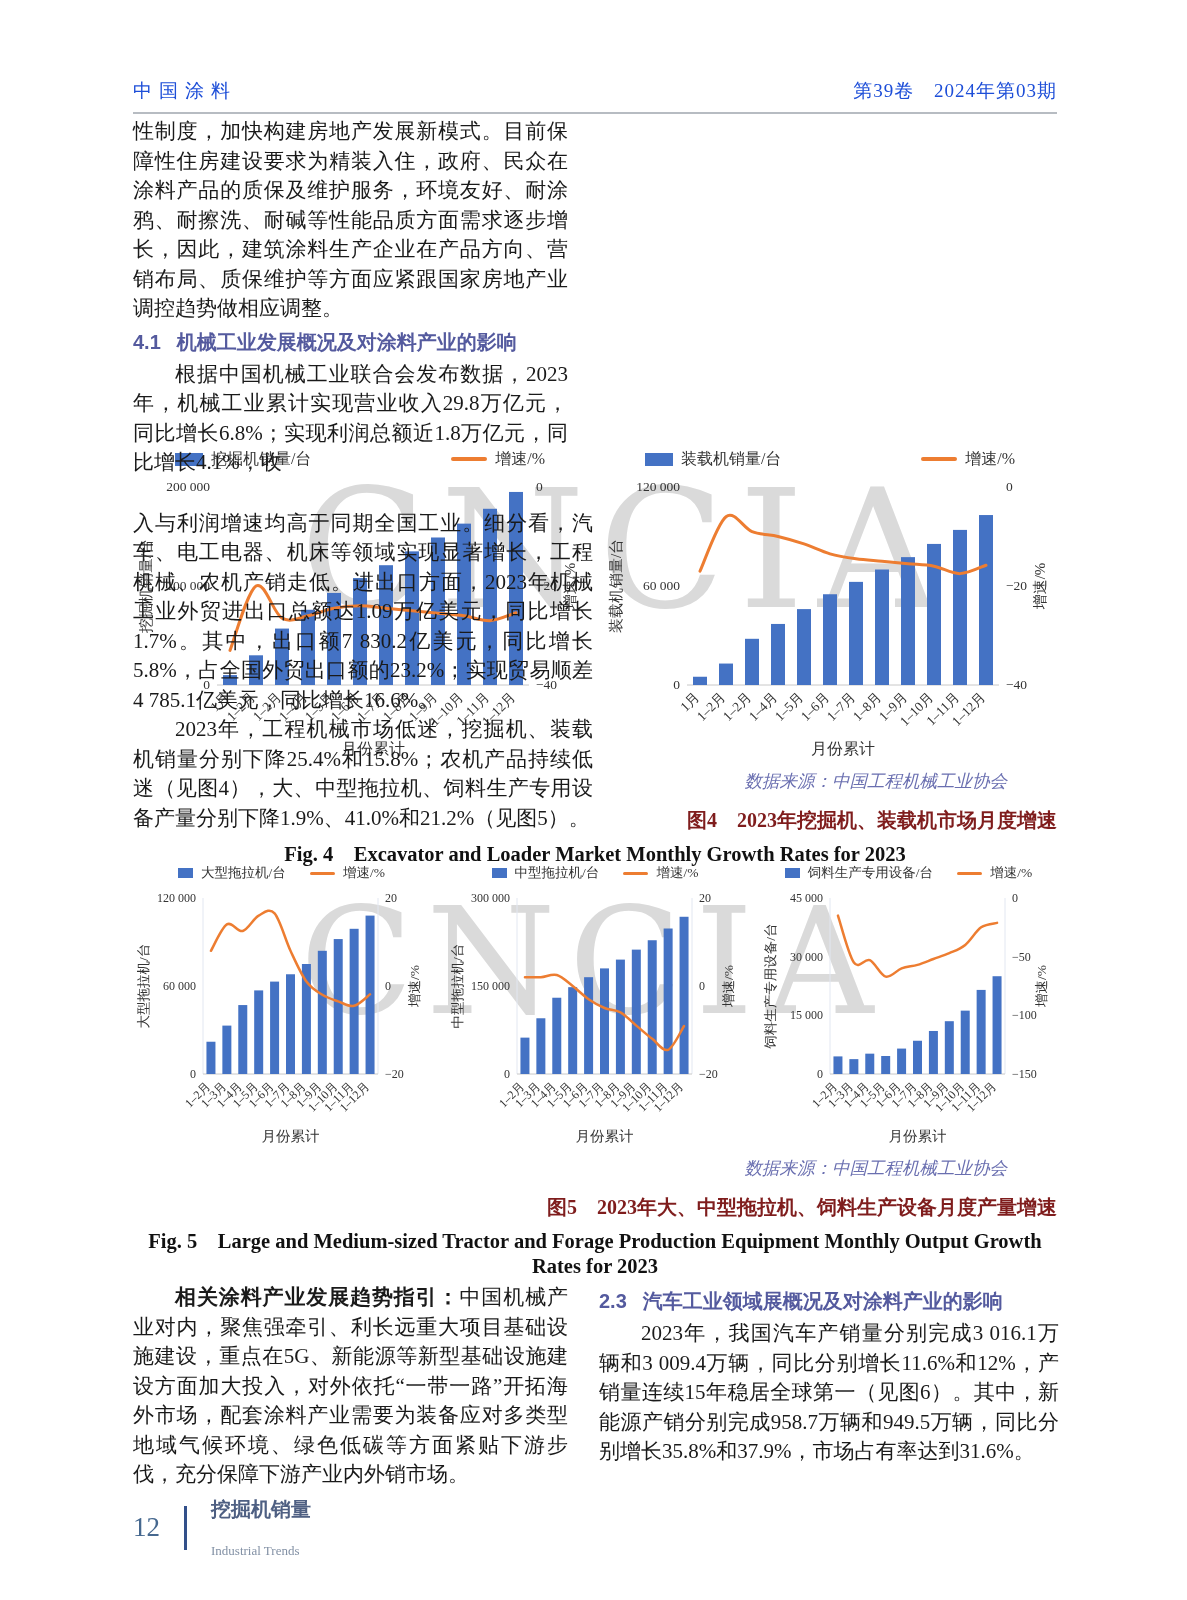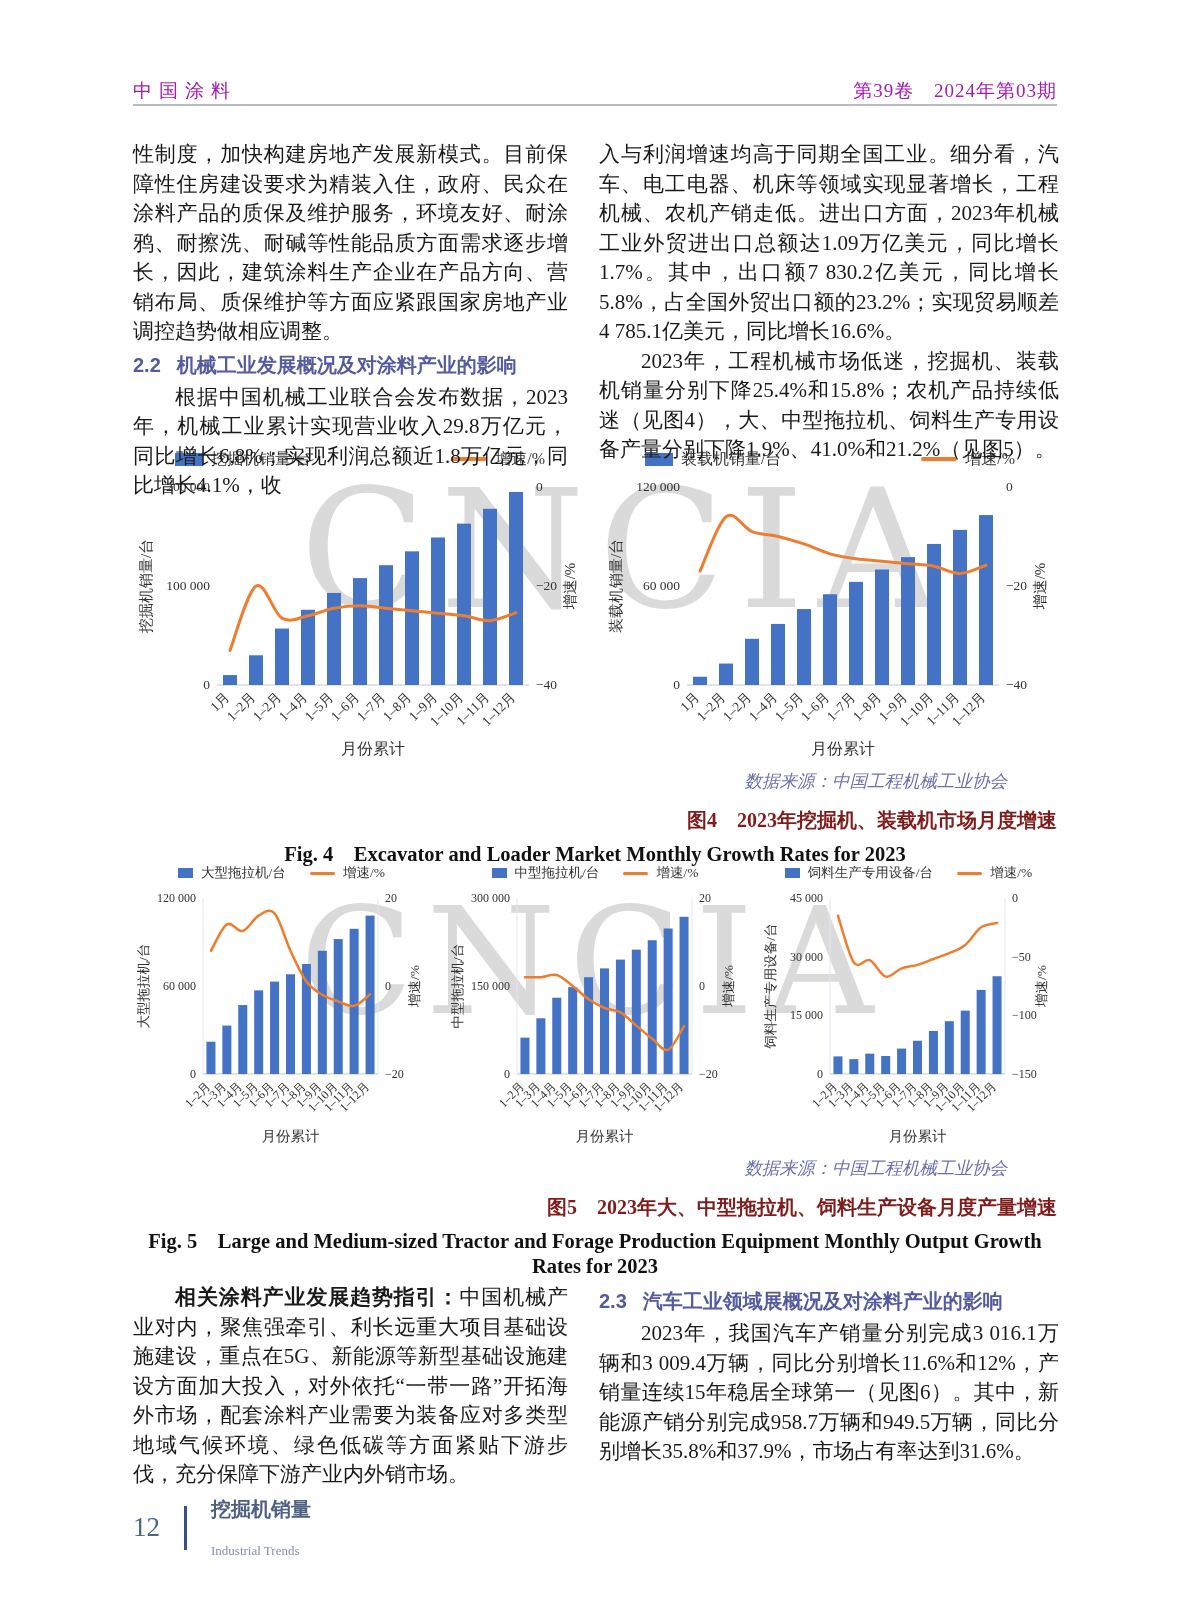--- a/index.html
+++ b/index.html
@@ -1,28 +1,28 @@
 <!DOCTYPE html>
 <html><head>
 <meta charset="utf-8">
 <style>
   html,body{margin:0;padding:0;background:#ffffff;}
   body{width:1187px;height:1600px;position:relative;font-family:"Liberation Serif",serif;color:#1a1a1a;}
   .page{position:absolute;inset:0;background:#fff;overflow:hidden;}
 
   
   .header{position:absolute;top:78px;left:133px;width:924px;display:flex;justify-content:space-between;align-items:flex-end;
-          padding-bottom:0;border-bottom:2px solid #b7bcc2;color:#a21caf;font-size:19px;}
+          padding-bottom:8px;border-bottom:2px solid #b7bcc2;color:#1d4ed8;font-size:19px;}
   .journal{letter-spacing:7px;}
   .issue{letter-spacing:1px;}
   .issue span{margin-left:14px;text-align:right;}
 
   
   .cols{position:absolute;left:133px;width:926px;display:flex;gap:31px;z-index:2;}
-  .top-cols{top:140px;}
+  .top-cols{top:117px;flex-direction:column;}
   .bottom-cols{top:1283px;}
   .col-l{width:435px;}
   .col-r{width:460px;}
   .cols p{margin:0;font-size:21px;line-height:29.5px;text-align:justify;}
   .indent{text-indent:2em;}
   .lead{font-weight:bold;}
   .sec-heading{display:flex;gap:16px;align-items:baseline;margin:5px 0 4px 0;
                font-family:"Liberation Sans",sans-serif;font-weight:bold;font-size:20px;color:#545a9e;}
 
   
@@ -70,21 +70,21 @@
     </span>
   </div>
 
   <div class="wm wm1" style="color: rgb(218, 218, 218);">CNCIA</div>
   <div class="wm wm2" style="color: rgb(218, 218, 218);">CNCIA</div>
 
   <div class="cols top-cols">
     <div class="col-l">
       <p>性制度，加快构建房地产发展新模式。目前保障性住房建设要求为精装入住，政府、民众在涂料产品的质保及维护服务，环境友好、耐涂鸦、耐擦洗、耐碱等性能品质方面需求逐步增长，因此，建筑涂料生产企业在产品方向、营销布局、质保维护等方面应紧跟国家房地产业调控趋势做相应调整。</p>
       <div class="sec-heading">
-        <span>2.2</span>
+        <span>4.1</span>
         <span>机械工业发展概况及对涂料产业的影响</span>
       </div>
       <p class="indent">根据中国机械工业联合会发布数据，2023年，机械工业累计实现营业收入29.8万亿元，同比增长6.8%；实现利润总额近1.8万亿元，同比增长4.1%，收</p>
     </div>
     <div class="col-r">
       <p>入与利润增速均高于同期全国工业。细分看，汽车、电工电器、机床等领域实现显著增长，工程机械、农机产销走低。进出口方面，2023年机械工业外贸进出口总额达1.09万亿美元，同比增长1.7%。其中，出口额7 830.2亿美元，同比增长5.8%，占全国外贸出口额的23.2%；实现贸易顺差4 785.1亿美元，同比增长16.6%。</p>
       <p class="indent">2023年，工程机械市场低迷，挖掘机、装载机销量分别下降25.4%和15.8%；农机产品持续低迷（见图4），大、中型拖拉机、饲料生产专用设备产量分别下降1.9%、41.0%和21.2%（见图5）。</p>
     </div>
   </div>
 

